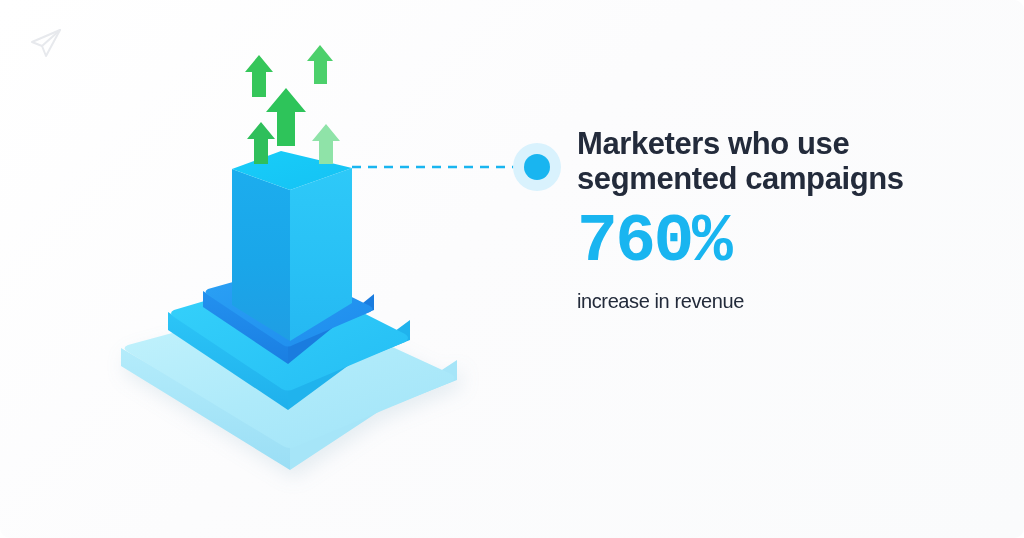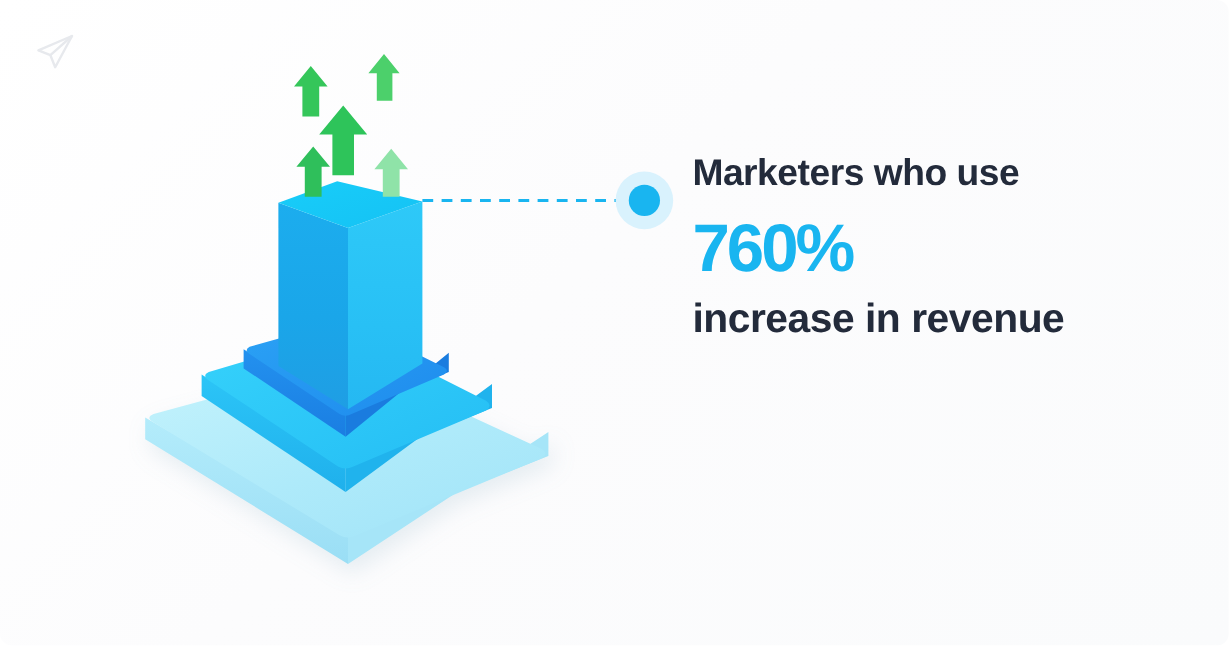--- a/index.html
+++ b/index.html
@@ -82,32 +82,33 @@
     margin: 0;
     font-stretch: condensed;
   }
   .headline .hl-line {
     display: block;
     white-space: nowrap;
   }
   .bignum {
     display: block;
     color: #19b5f0;
-    font-size: 56px;
+    font-size: 68px;
     line-height: 80px;
     font-weight: bold;
     letter-spacing: -2.5px;
     margin: 6px 0 2px 0;
+    font-family: Liberation Mono, monospace;
   }
   .subline {
     display: block;
     color: #232b3b;
-    font-size: 34px;
+    font-size: 20px;
     line-height: 35px;
-    font-weight: bold;
+    font-weight: normal;
     letter-spacing: -0.4px;
     white-space: nowrap;
   }
 </style>
 </head>
 <body>
 
 <div id="canvas">
 
   <div id="watermark">
@@ -235,18 +236,19 @@
   </div>
 
   <div id="connector-dot">
     <div class="dot-halo"></div>
     <div class="dot-core"></div>
   </div>
 
   <div id="text-block">
     <div class="headline">
       <span class="hl-line">Marketers who use</span>
+      <span class="hl-line">segmented campaigns</span>
       <span class="bignum">760%</span>
       <span class="subline">increase in revenue</span>
     </div>
   </div>
 
 </div>
 
 </body></html>

